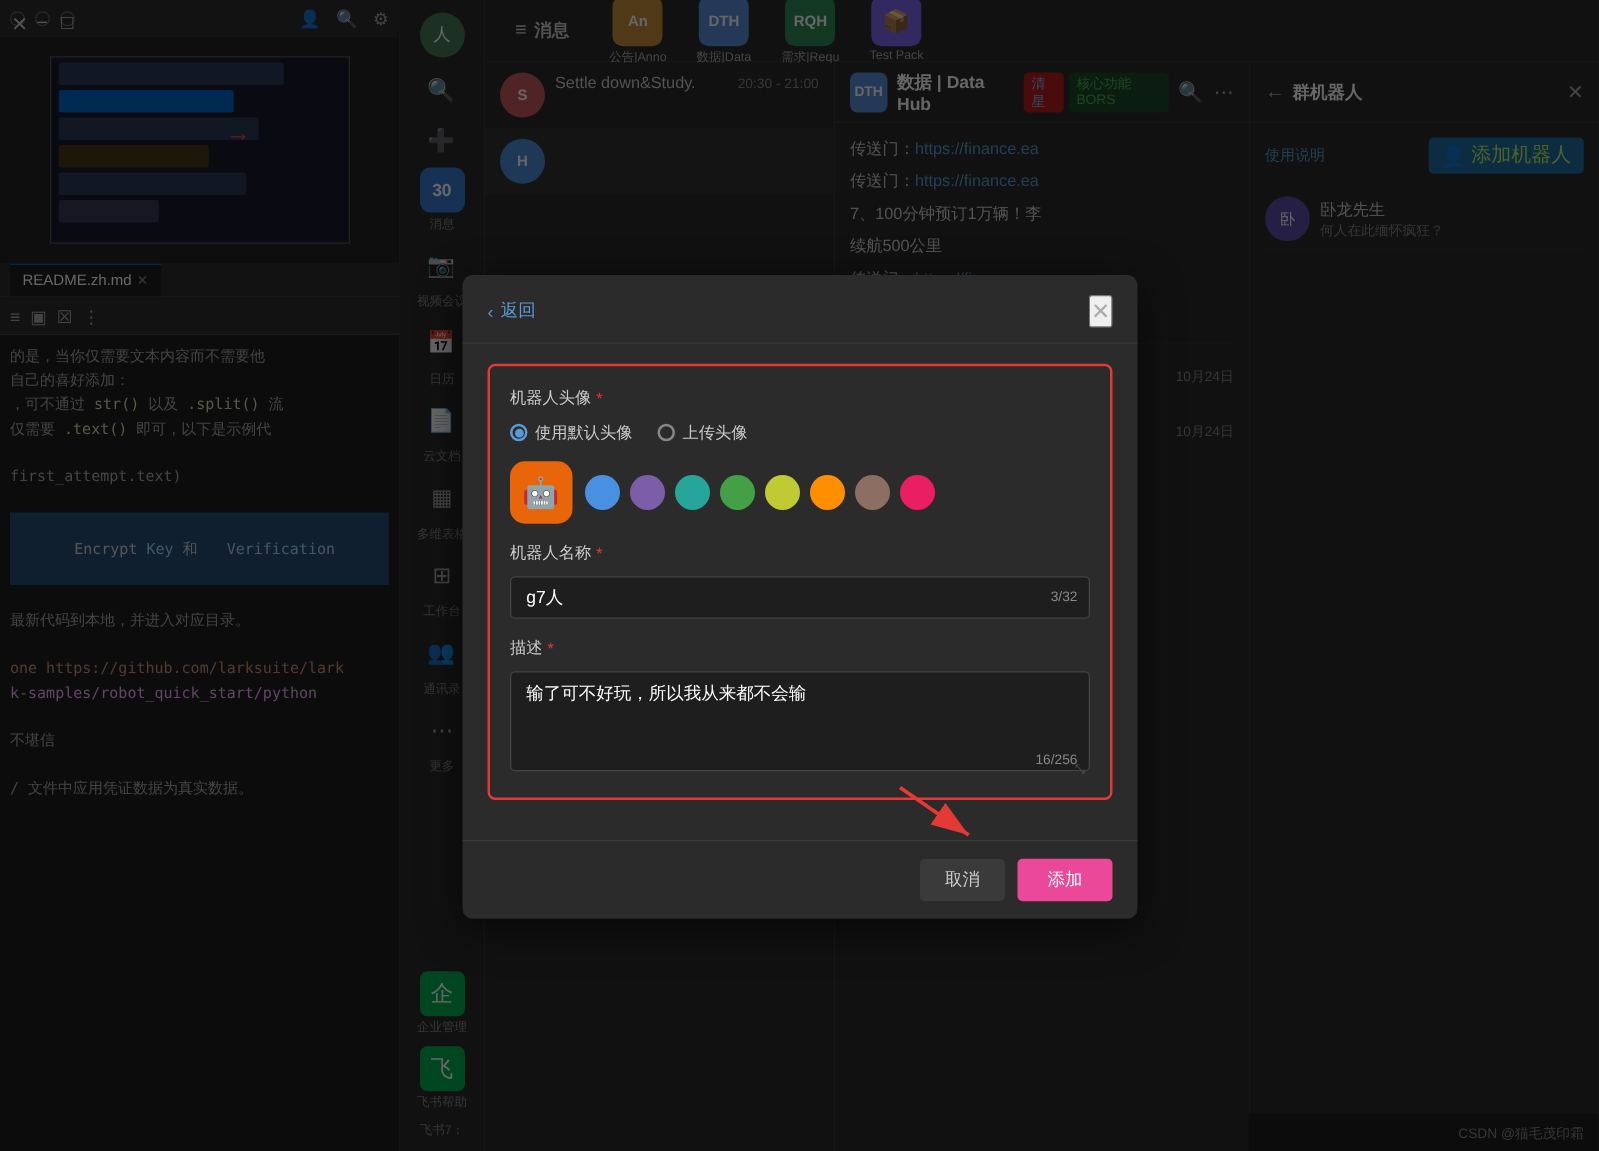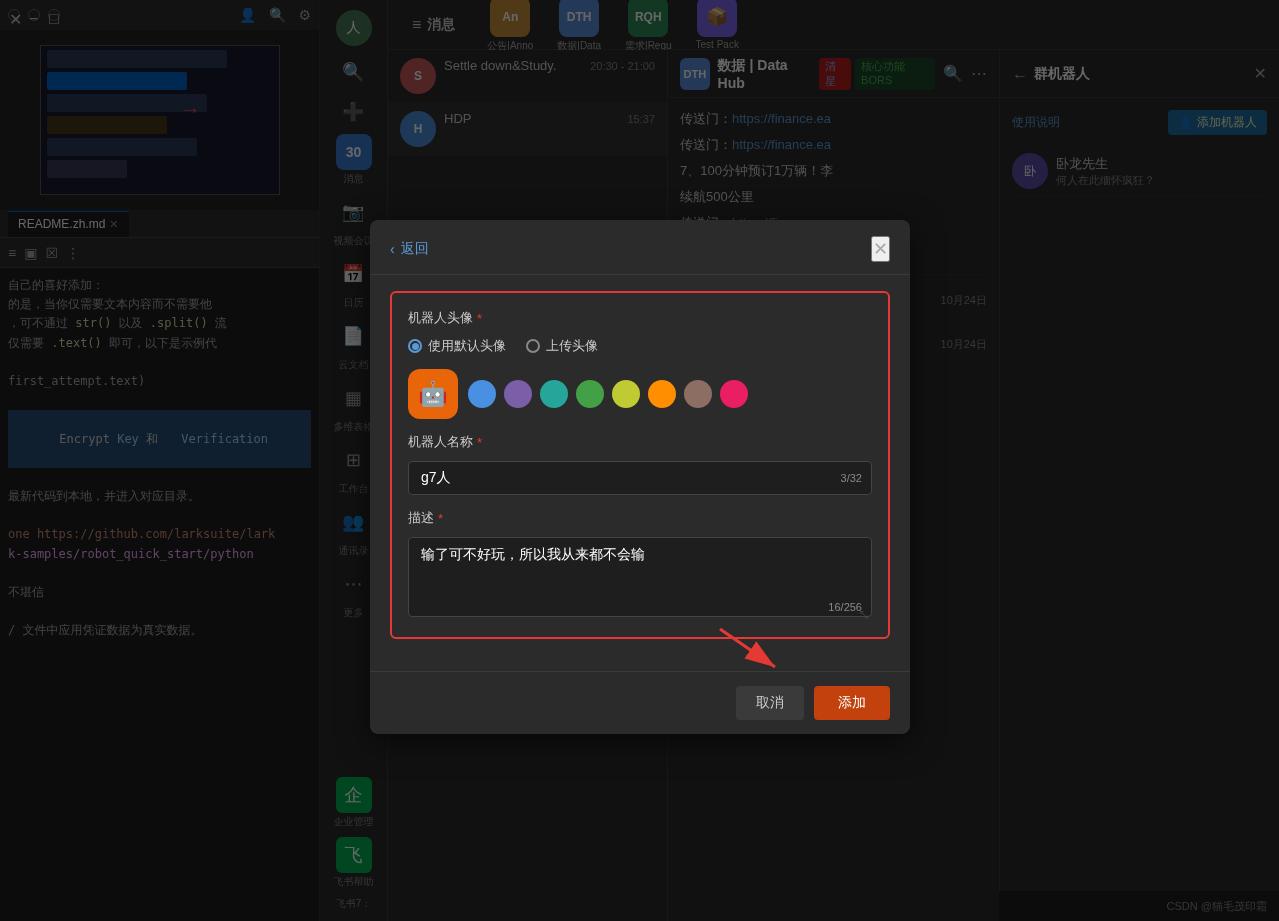--- a/index.html
+++ b/index.html
@@ -255,21 +255,21 @@
       align-items: center;
       justify-content: center;
       color: #fff;
       font-size: 12px;
       font-weight: bold;
     }
     .msg-right { flex: 1; overflow: hidden; }
     .msg-name-row {
       display: flex;
       justify-content: space-between;
-      align-items: center;
+      align-items: flex-end;
     }
     .msg-name { font-size: 13px; color: #ccc; font-weight: 500; }
     .msg-time { font-size: 11px; color: #888; }
     .msg-preview { font-size: 12px; color: #888; overflow: hidden; text-overflow: ellipsis; white-space: nowrap; }
 
     
     .chat-area {
       flex: 1;
       background: #2b2b2b;
       display: flex;
@@ -359,25 +359,25 @@
       align-items: center;
       justify-content: center;
       color: #fff;
       font-size: 12px;
     }
     .rp-member-info { flex: 1; }
     .rp-member-name { font-size: 13px; color: #ccc; }
     .rp-member-status { font-size: 11px; color: #888; }
     .add-robot-btn {
       background: #1d6fa4;
-      color: #fef9c3;
+      color: #bef264;
       border: none;
       border-radius: 4px;
       padding: 4px 10px;
-      font-size: 12px;
+      font-size: 16px;
       cursor: pointer;
       display: flex;
       align-items: center;
       gap: 4px;
     }
     .help-link {
       color: #5b9bd5;
       font-size: 12px;
       cursor: pointer;
     }
@@ -575,21 +575,21 @@
     .btn-cancel {
       background: #3a3a3a;
       color: #ccc;
       border: none;
       border-radius: 4px;
       padding: 8px 20px;
       font-size: 14px;
       cursor: pointer;
     }
     .btn-add {
-      background: #c2410c;
+      background: #ec4899;
       color: #fff;
       border: none;
       border-radius: 4px;
       padding: 8px 24px;
       font-size: 14px;
       cursor: pointer;
       position: relative;
     }
 
     
@@ -649,22 +649,22 @@
   </div>
 
   <div class="editor-toolbar">
     <span class="editor-toolbar-icon">≡</span>
     <span class="editor-toolbar-icon">▣</span>
     <span class="editor-toolbar-icon">☒</span>
     <span class="editor-toolbar-icon">⋮</span>
   </div>
 
   <div class="editor-content">
+    <div class="editor-line" style="color:#aaa;">的是，当你仅需要文本内容而不需要他</div>
     <div class="editor-line" style="color:#aaa;">自己的喜好添加：</div>
-    <div class="editor-line" style="color:#aaa;">的是，当你仅需要文本内容而不需要他</div>
     <div class="editor-line" style="color:#aaa;">，可不通过 <span class="code-fn">str()</span> 以及 <span class="code-fn">.split()</span> 流</div>
     <div class="editor-line" style="color:#aaa;">仅需要 <span class="code-fn">.text()</span> 即可，以下是示例代</div>
     <div class="editor-line">&nbsp;</div>
     <div class="editor-line" style="color:#aaa;">first_attempt.text)</div>
     <div class="editor-line">&nbsp;</div>
     <div class="editor-line highlight-bg" style="color:#d4d4d4; padding: 0 8px;">
       <span>Encrypt</span> <span style="color:#9cdcfe;">Key</span> 和 <span style="color:#9cdcfe;margin-left:16px;">Verification</span>
     </div>
     <div class="editor-line">&nbsp;</div>
     <div class="editor-line" style="color:#aaa;">最新代码到本地，并进入对应目录。</div>
@@ -744,26 +744,20 @@
           <div class="msg-avatar" style="background:#c85a5a; border-radius:50%;">S</div>
           <div class="msg-right">
             <div class="msg-name-row">
               <span class="msg-name">Settle down&amp;Study.</span>
               <span class="msg-time">20:30 - 21:00</span>
             </div>
           </div>
         </div>
         <div class="msg-item active">
           <div class="msg-avatar" style="background:#4a90d9; border-radius:50%;">H</div>
-          <div class="msg-right">
-            <div class="msg-name-row">
-              <span class="msg-name">HDP</span>
-              <span class="msg-time">15:37</span>
-            </div>
-          </div>
         </div>
       </div>
 
       <div class="chat-area">
         <div class="chat-header">
           <div class="chat-avatar">DTH</div>
           <div>
             <div class="chat-name">数据 | Data Hub</div>
           </div>
           <div class="chat-badges">

